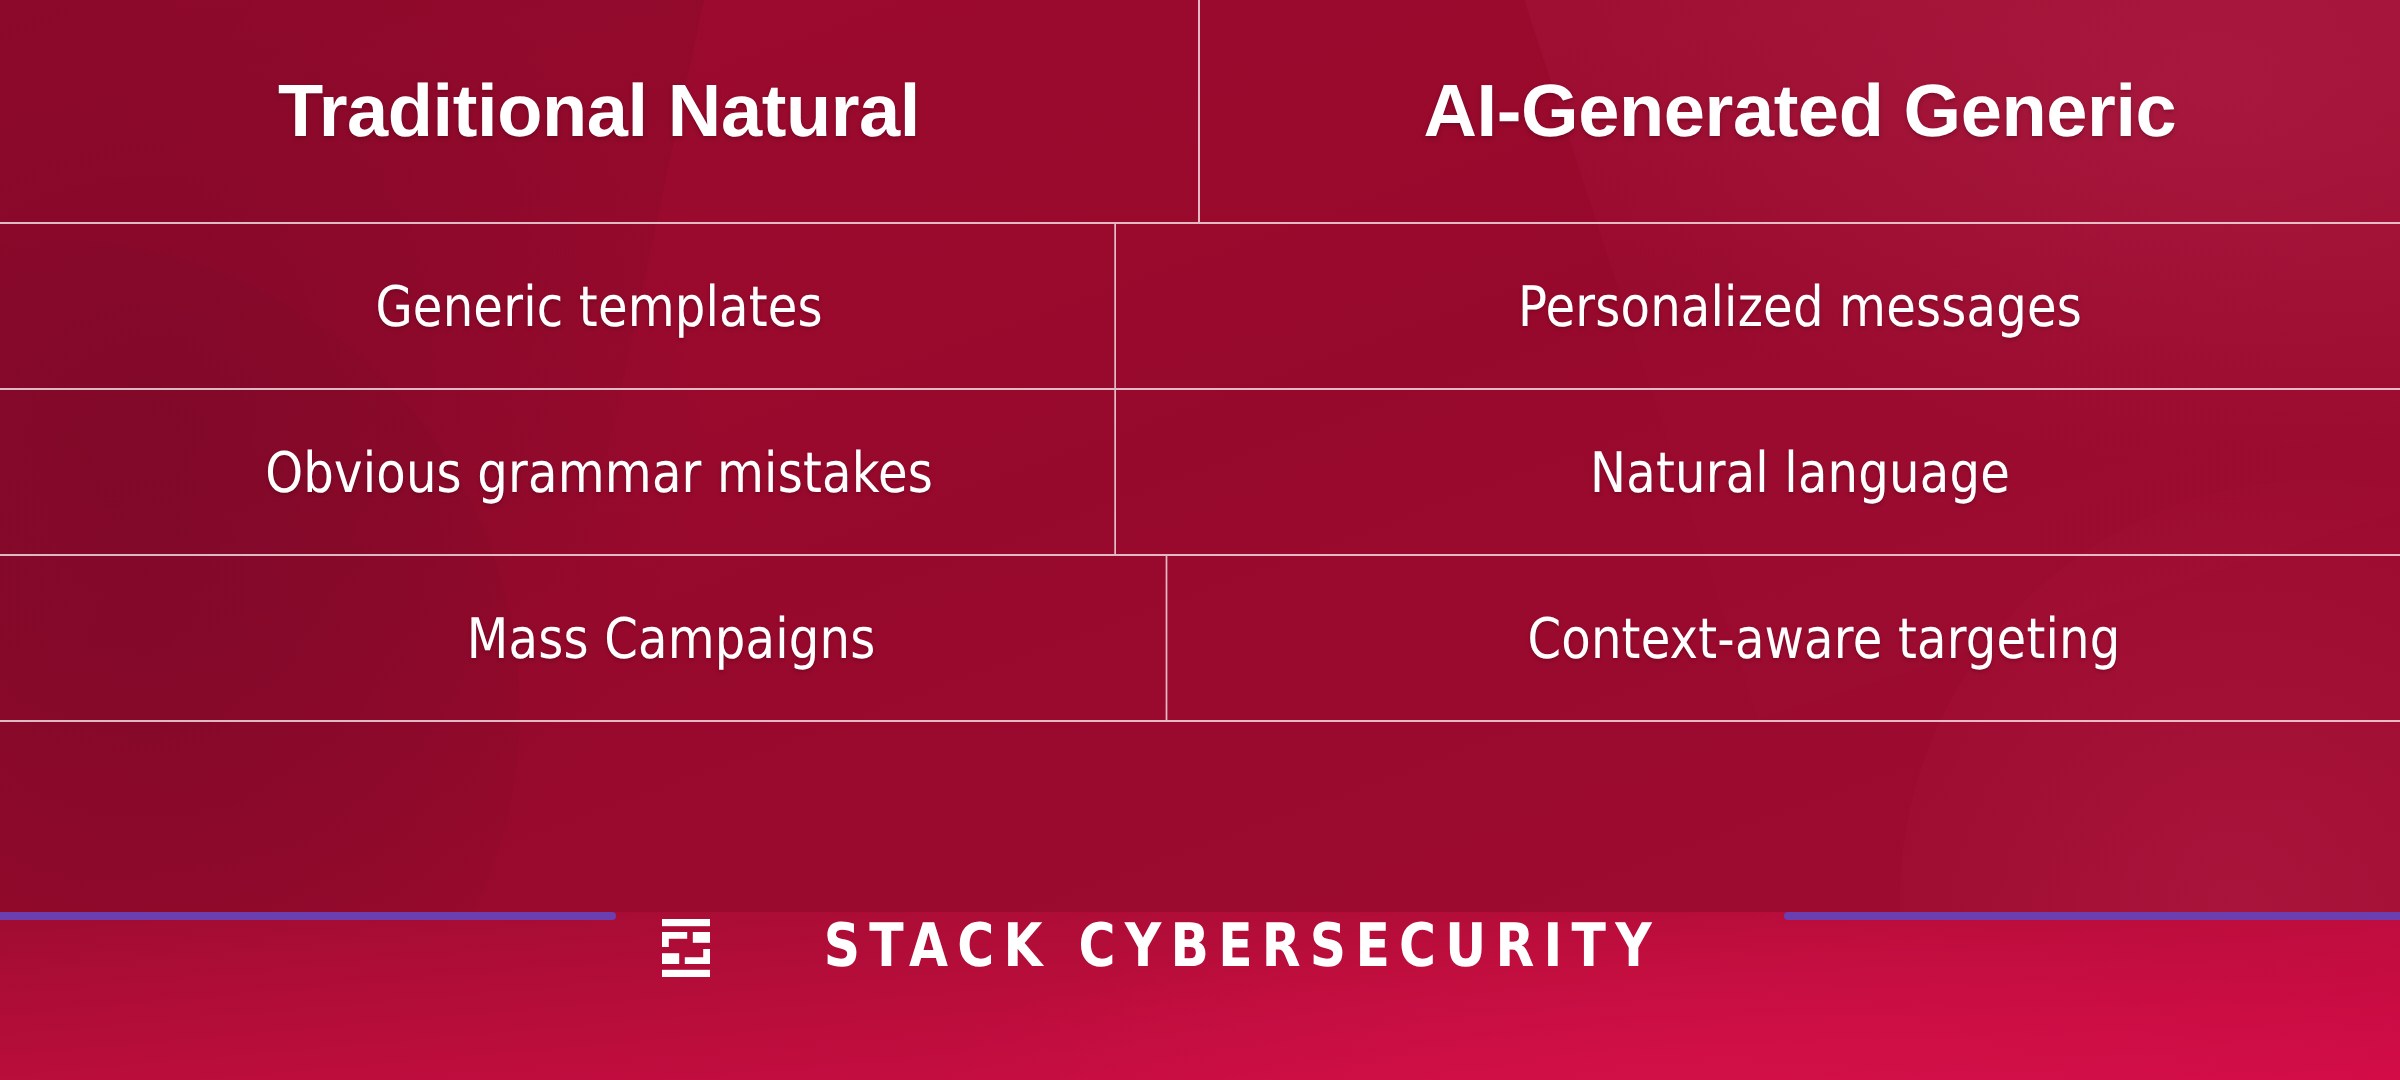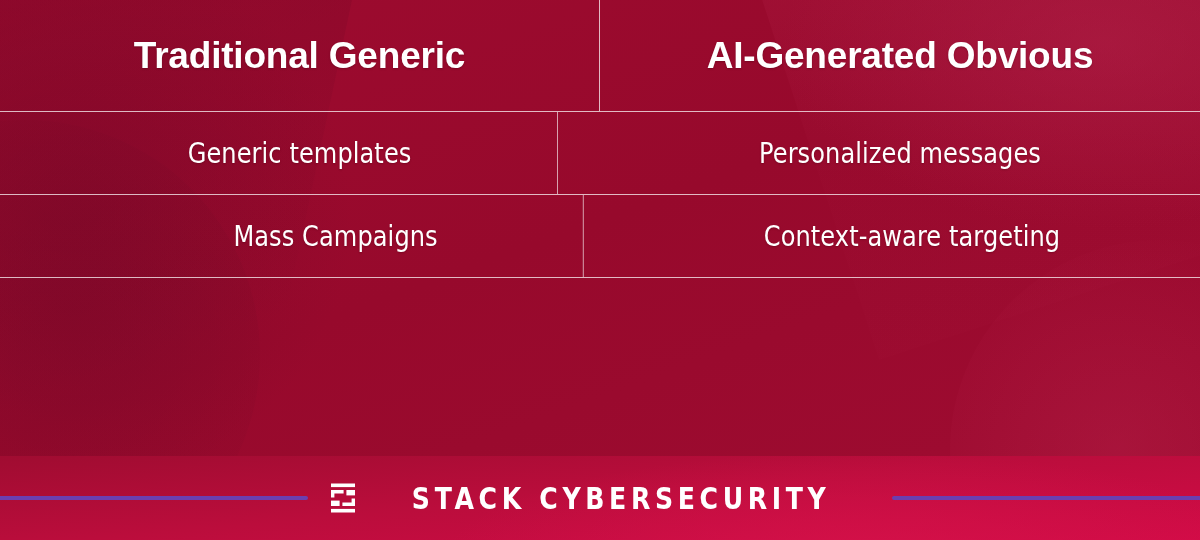--- a/index.html
+++ b/index.html
@@ -126,21 +126,21 @@
     position: absolute;
     left: 0;
     top: 456px;
     width: 1200px;
     height: 84px;
     z-index: 2;
     background:
       radial-gradient(ellipse 600px 150px at 72% 120%, rgba(214,18,74,0.75) 0%, rgba(214,18,74,0) 70%),
       linear-gradient(175deg, #a00c31 0%, #bb0d3c 48%, #d20b47 100%);
     display: flex;
-    align-items: center;
+    align-items: flex-start;
     justify-content: center;
   }
   .rule {
     height: 4px;
     background: #6b3fb0;
     border-radius: 2px;
     flex: 0 0 auto;
   }
   .rule.left { width: 310px; margin-right: 22px; }
   .rule.right { width: 310px; margin-left: 22px; }
@@ -174,36 +174,44 @@
     <div class="shape-diag-right"></div>
     <div class="shape-diag-left"></div>
     <div class="shape-circle-left"></div>
     <div class="shape-circle-right"></div>
   </div>
 
   <div class="table">
 
     <div class="row head">
       <div class="cell left">
-        <span>Traditional Generic</span>
-      </div>
-      <div class="cell">
-        <span>AI-Generated Obvious</span>
+        <span>Traditional Natural</span>
+      </div>
+      <div class="cell">
+        <span>AI-Generated Generic</span>
       </div>
     </div>
 
     <div class="row body">
       <div class="cell left">
         <span>Generic templates</span>
       </div>
       <div class="cell">
         <span>Personalized messages</span>
       </div>
     </div>
 
+    <div class="row body">
+      <div class="cell left">
+        <span>Obvious grammar mistakes</span>
+      </div>
+      <div class="cell">
+        <span>Natural language</span>
+      </div>
+    </div>
 
 
     <div class="row body last">
       <div class="cell left">
         <span>Mass Campaigns</span>
       </div>
       <div class="cell">
         <span>Context-aware targeting</span>
       </div>
     </div>

